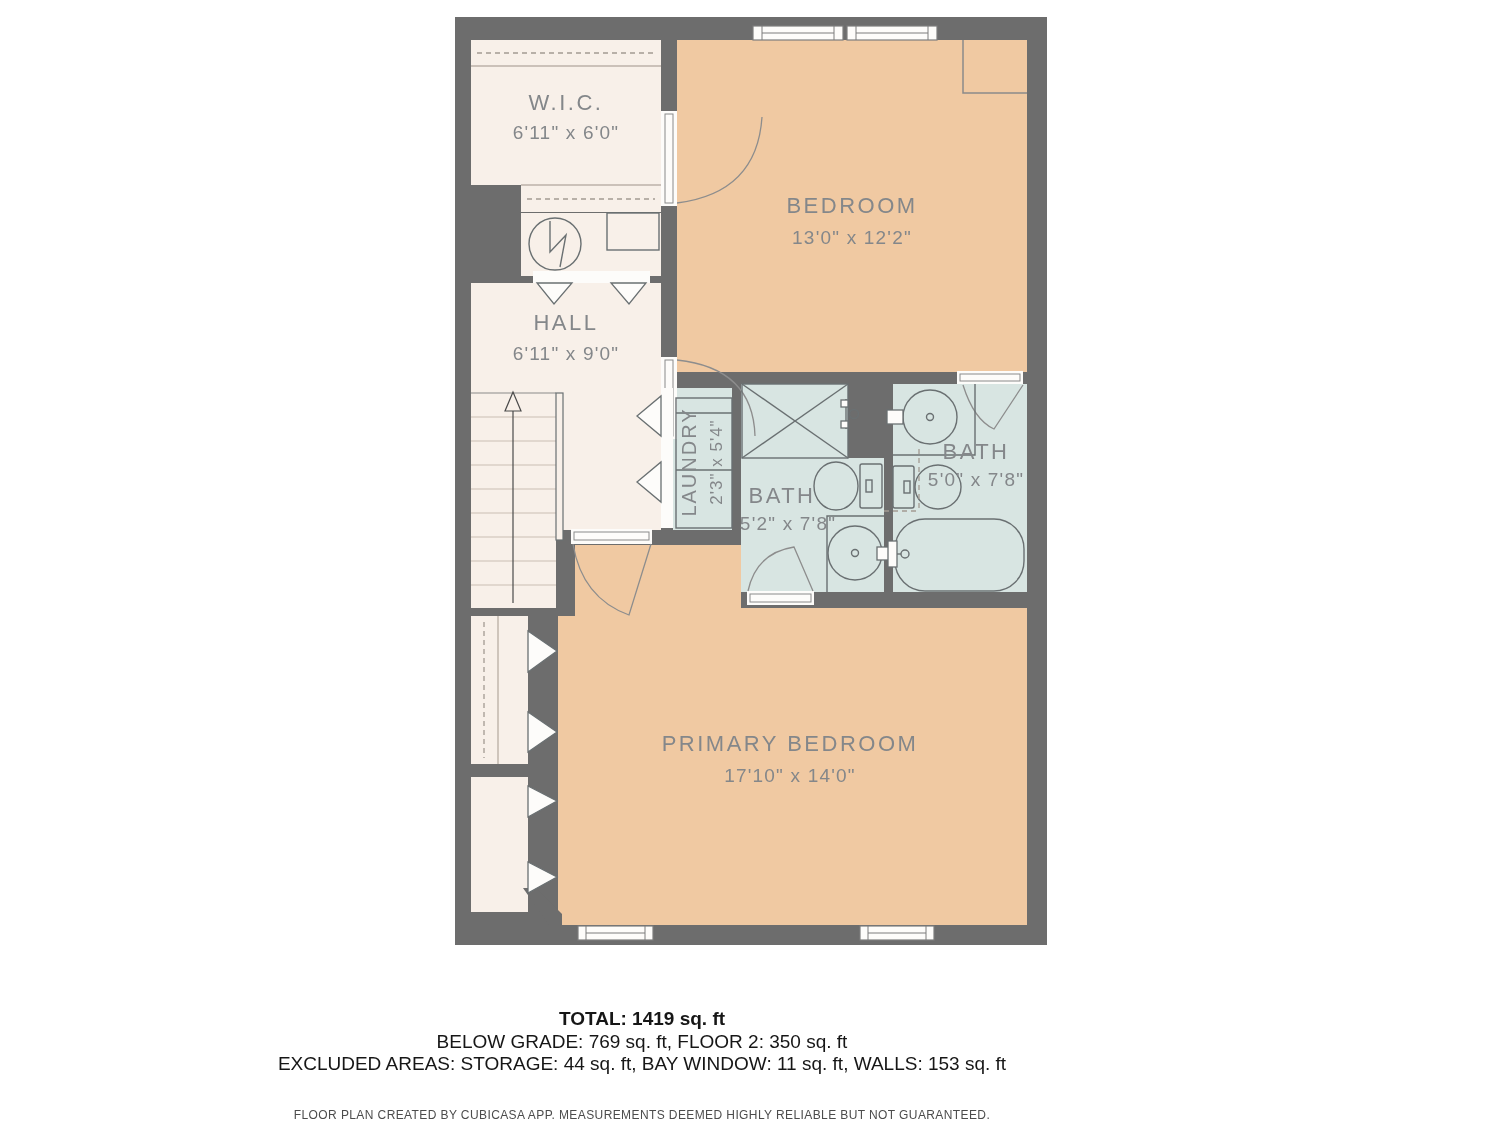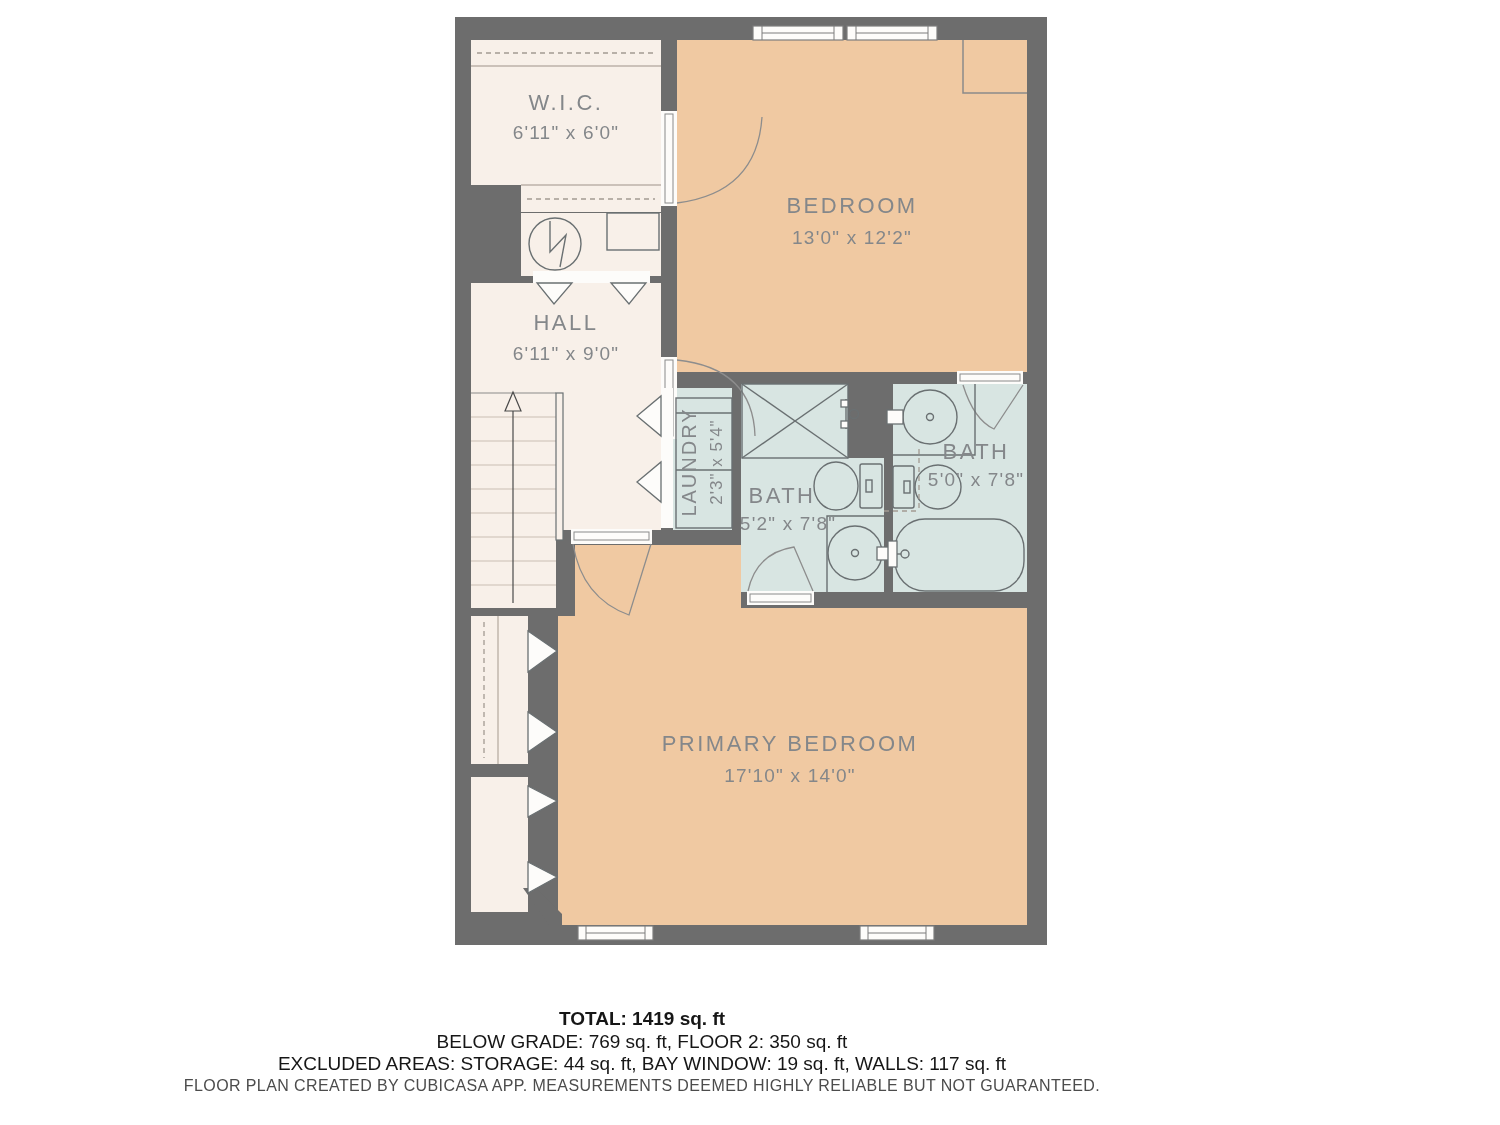--- a/index.html
+++ b/index.html
@@ -16,21 +16,21 @@
   .step{stroke:#c9beb4;stroke-width:1.2;}
   .win{fill:#fdfcfa;stroke:#7d7d7d;stroke-width:1.2;}
   .winline{stroke:#7d7d7d;stroke-width:1;}
   .gap{fill:#fdfcfa;}
   .leaf{fill:#fdfcfa;stroke:#8a8a8a;stroke-width:1;}
   .arc{fill:none;stroke:#8d8d8d;stroke-width:1.3;}
   .bifold{fill:#fdfcfa;stroke:#6a7072;stroke-width:1.3;}
   #footer{position:absolute;left:0;top:1008px;width:1284px;text-align:center;color:#161616;}
   #footer .line{font-size:19px;line-height:22.5px;}
   #footer .line.bold{font-weight:bold;}
-  #footer .disclaimer{margin-top:1px;font-size:16px;letter-spacing:0.4px;color:#4c4c4c;}
+  #footer .disclaimer{margin-top:32px;font-size:12px;letter-spacing:0.4px;color:#4c4c4c;}
 </style>
 </head>
 <body>
 
 <svg width="1500" height="1125" viewBox="0 0 1500 1125">
 
   <rect x="455" y="17" width="592" height="928" fill="#6d6d6d"></rect>
 
   <g>
     <rect x="471" y="40" width="190" height="145" fill="#f8f0e9"></rect>
@@ -215,15 +215,15 @@
     <text x="976" y="459" class="room-name">BATH</text>
     <text x="976" y="486" class="room-dims">5'0" x 7'8"</text>
     <text x="790" y="751" class="room-name">PRIMARY BEDROOM</text>
     <text x="790" y="782" class="room-dims">17'10" x 14'0"</text>
   </g>
 </svg>
 
 <div id="footer">
   <div class="line bold">TOTAL: 1419 sq. ft</div>
   <div class="line">BELOW GRADE: 769 sq. ft, FLOOR 2: 350 sq. ft</div>
-  <div class="line">EXCLUDED AREAS: STORAGE: 44 sq. ft, BAY WINDOW: 19 sq. ft, WALLS: 117 sq. ft</div>
+  <div class="line">EXCLUDED AREAS: STORAGE: 44 sq. ft, BAY WINDOW: 11 sq. ft, WALLS: 153 sq. ft</div>
   <div class="disclaimer">FLOOR PLAN CREATED BY CUBICASA APP. MEASUREMENTS DEEMED HIGHLY RELIABLE BUT NOT GUARANTEED.</div>
 </div>
 
 </body></html>

